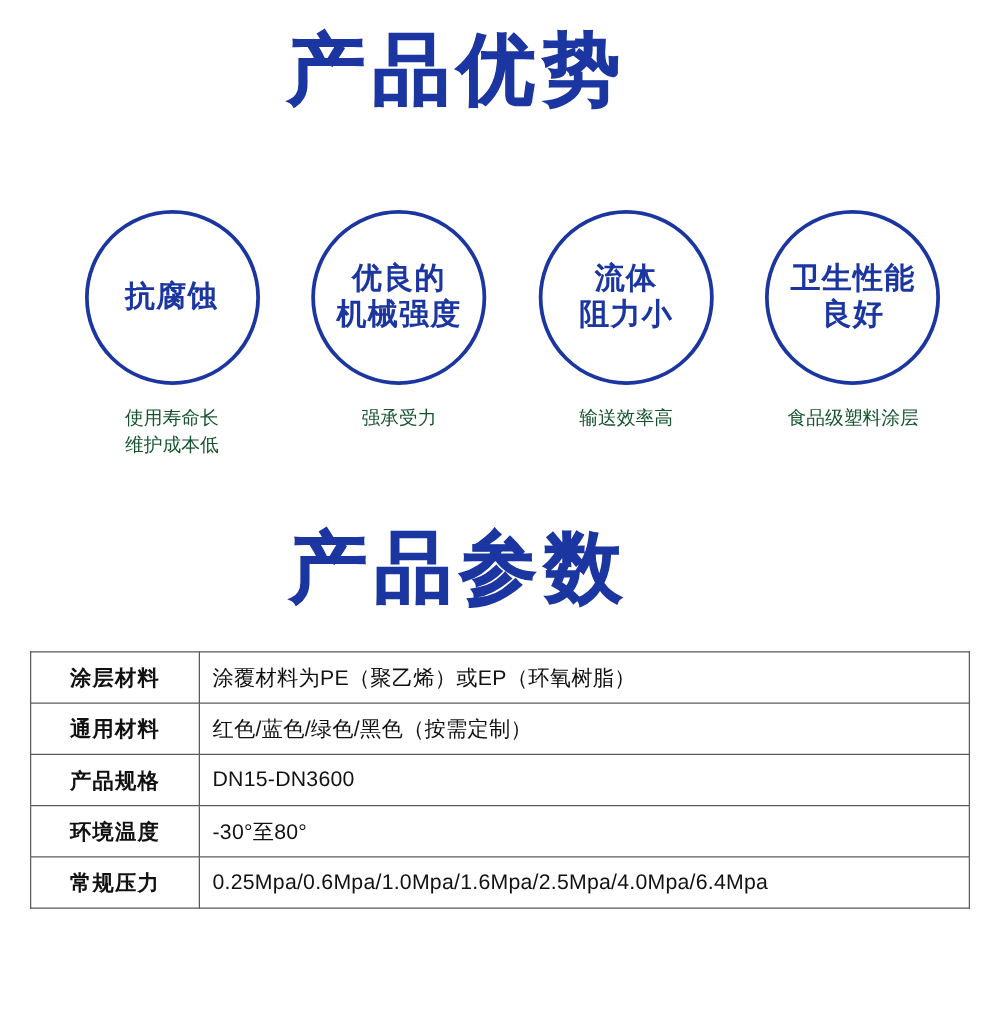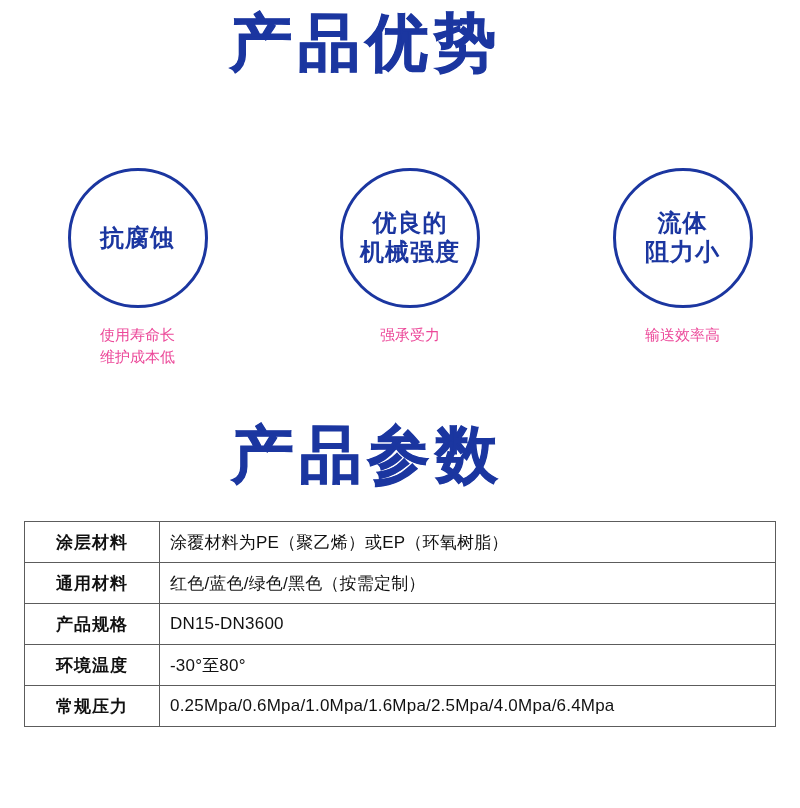--- a/index.html
+++ b/index.html
@@ -23,21 +23,21 @@
   
   .section-title {
     text-align: center;
     font-weight: bold;
     color: #1b36a0;
     letter-spacing: 6px;
     line-height: 1;
   }
   #advantage-title {
     position: absolute;
-    top: 12px;
+    top: 26px;
     left: 0;
     width: 732px;
     font-size: 62px;
     -webkit-text-stroke: 1px #1b36a0;
   }
   #params-title {
     position: absolute;
     top: 424px;
     left: 0;
     width: 735px;
@@ -76,21 +76,21 @@
     font-size: 24px;
     font-weight: bold;
     color: #1b36a0;
     line-height: 1.2;
     letter-spacing: 1px;
     white-space: pre-line;
   }
   .circle-caption {
     margin-top: 16px;
     font-size: 15px;
-    color: #ec4899;
+    color: #14532d;
     text-align: center;
     line-height: 1.45;
     white-space: pre-line;
     font-family: "Liberation Sans", sans-serif;
   }
 
   
   .params-table {
     position: absolute;
     top: 521px;
@@ -149,20 +149,27 @@
     </div>
 
     <div class="circle-block">
       <div class="circle">
         <div class="circle-text">流体
 阻力小</div>
       </div>
       <div class="circle-caption">输送效率高</div>
     </div>
 
+    <div class="circle-block">
+      <div class="circle">
+        <div class="circle-text">卫生性能
+良好</div>
+      </div>
+      <div class="circle-caption">食品级塑料涂层</div>
+    </div>
 
   </div>
 
   <div class="section-title" id="params-title">产品参数</div>
 
   <table class="params-table">
     <tbody>
       <tr>
         <td class="label">涂层材料</td>
         <td class="value">涂覆材料为PE（聚乙烯）或EP（环氧树脂）</td>

